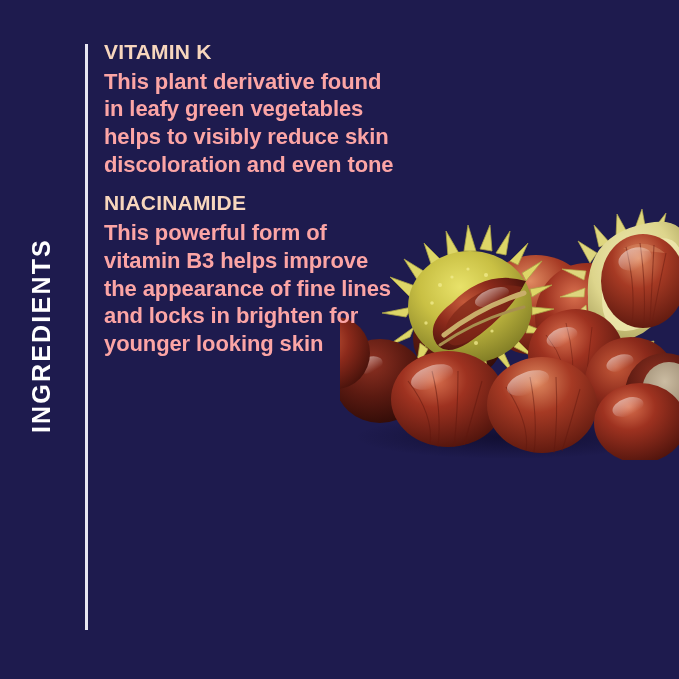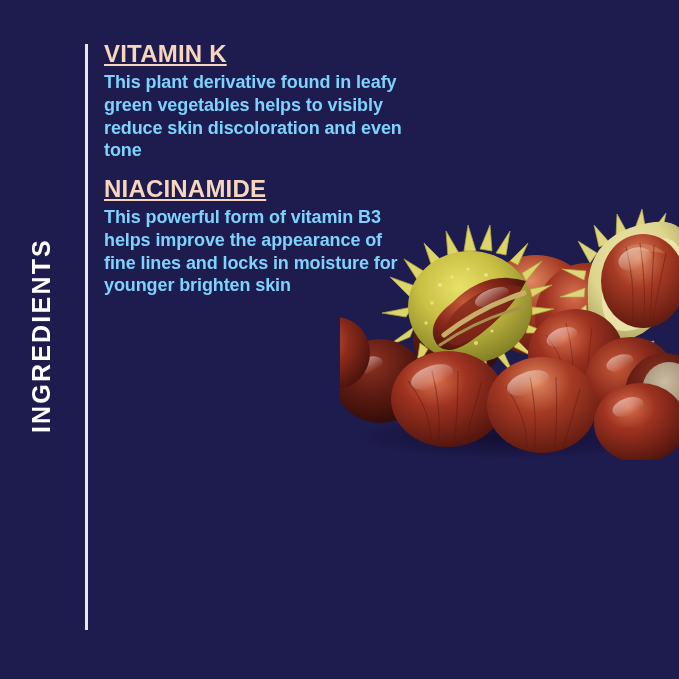--- a/index.html
+++ b/index.html
@@ -55,32 +55,31 @@
     position:absolute;
     left:104px; top:39px;
     width:300px;
     z-index:7;
   }
 
   .ing-block { margin-bottom:4px; }
 
   .ing-heading {
     color:#f7d6bd;
-    font-size:24px;
+    font-size:21px;
     font-weight:bold;
     letter-spacing:0.2px;
     line-height:1.22;
     text-transform:uppercase;
     margin-bottom:3px;
-    text-decoration:underline;
   }
 
   .ing-body {
-    color:#7dd3fc;
-    font-size:18px;
+    color:#fca5a5;
+    font-size:22px;
     font-weight:bold;
     line-height:1.26;
     letter-spacing:-0.1px;
   }
 
   #block-0 { margin-bottom:12px; }
   #block-1 { margin-bottom:11px; }
   #block-2 { margin-bottom:0; }
 
   
@@ -280,18 +279,18 @@
   <div id="text-column">
 
     <div class="ing-block" id="block-0">
       <div class="ing-heading">VITAMIN K</div>
       <div class="ing-body">This plant derivative found in leafy green vegetables helps to visibly reduce skin discoloration and even tone</div>
     </div>
 
 
     <div class="ing-block" id="block-2">
       <div class="ing-heading">NIACINAMIDE</div>
-      <div class="ing-body">This powerful form of vitamin B3 helps improve the appearance of fine lines and locks in moisture for younger brighten skin</div>
+      <div class="ing-body">This powerful form of vitamin B3 helps improve the appearance of fine lines and locks in brighten for younger looking skin</div>
     </div>
 
   </div>
 
 </div>
 
 </body></html>

